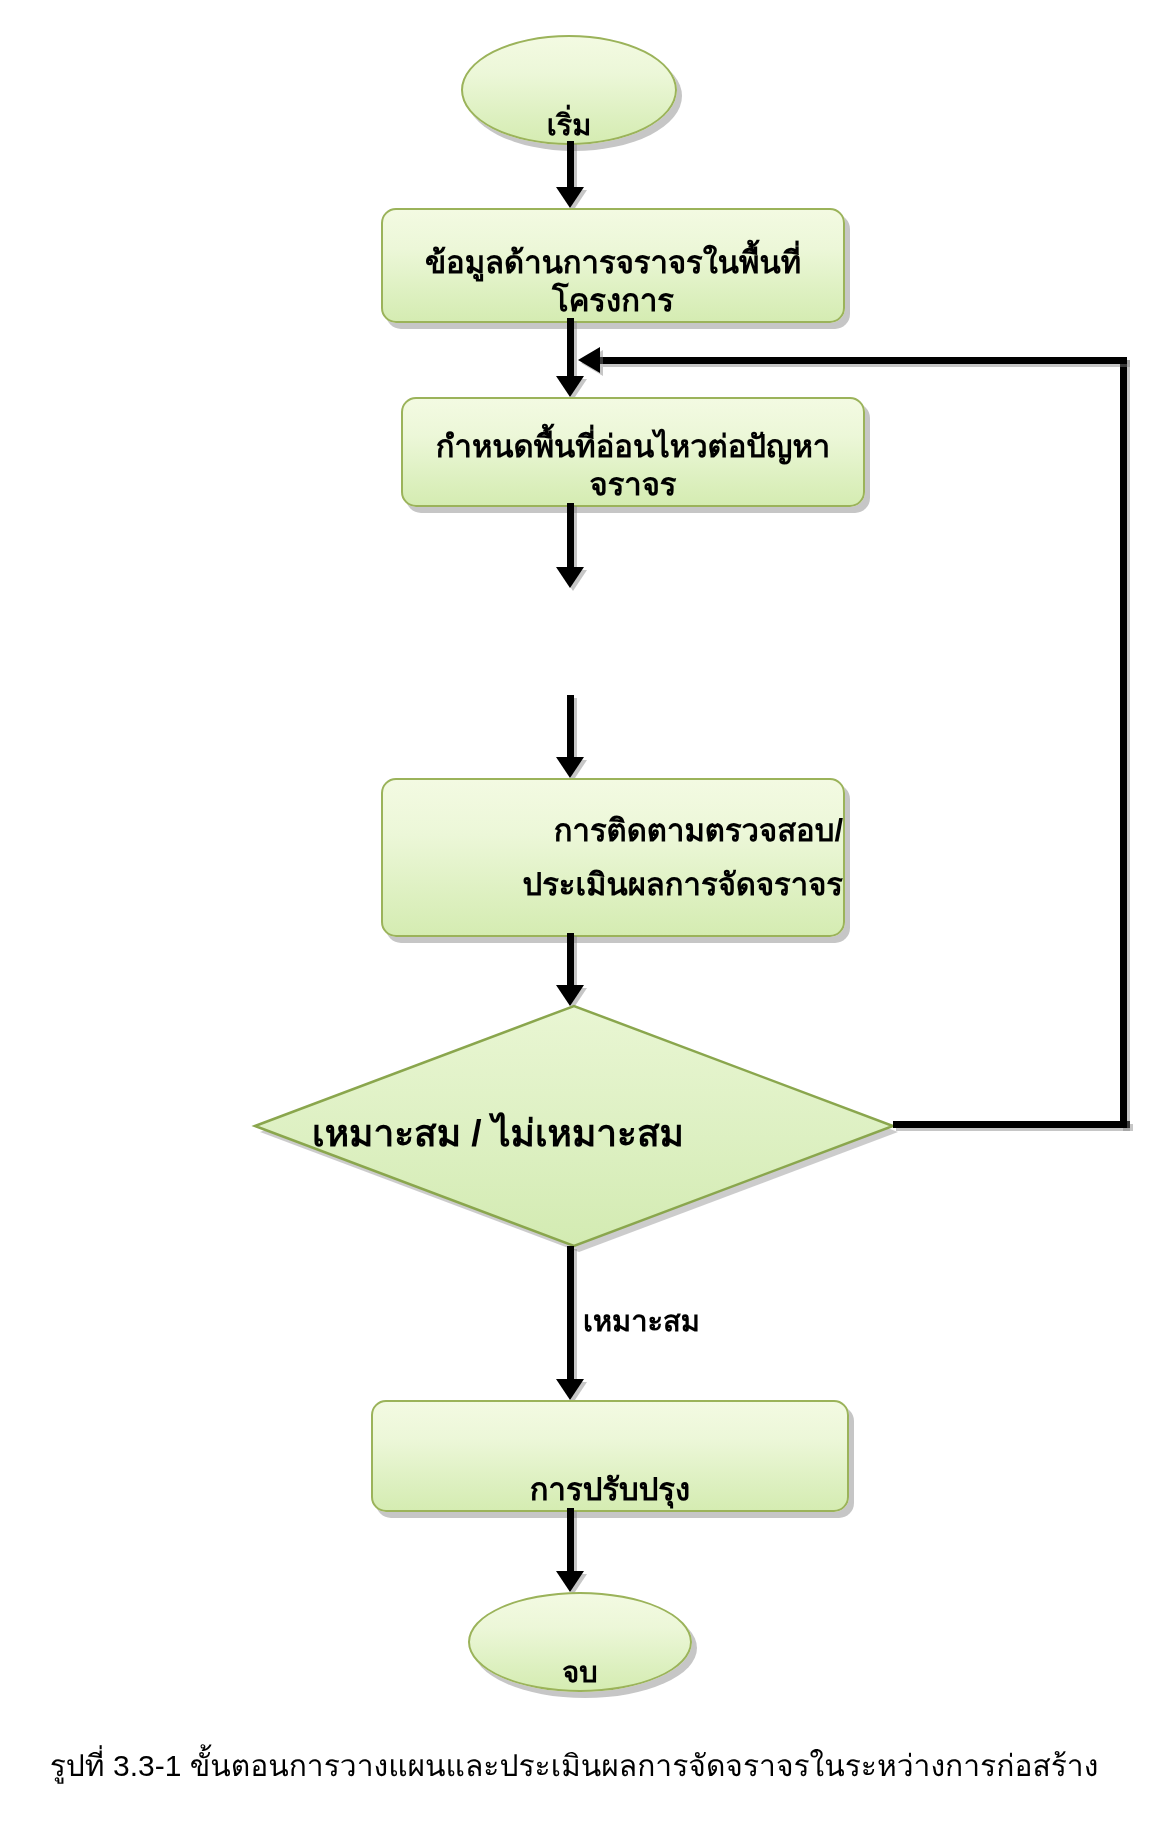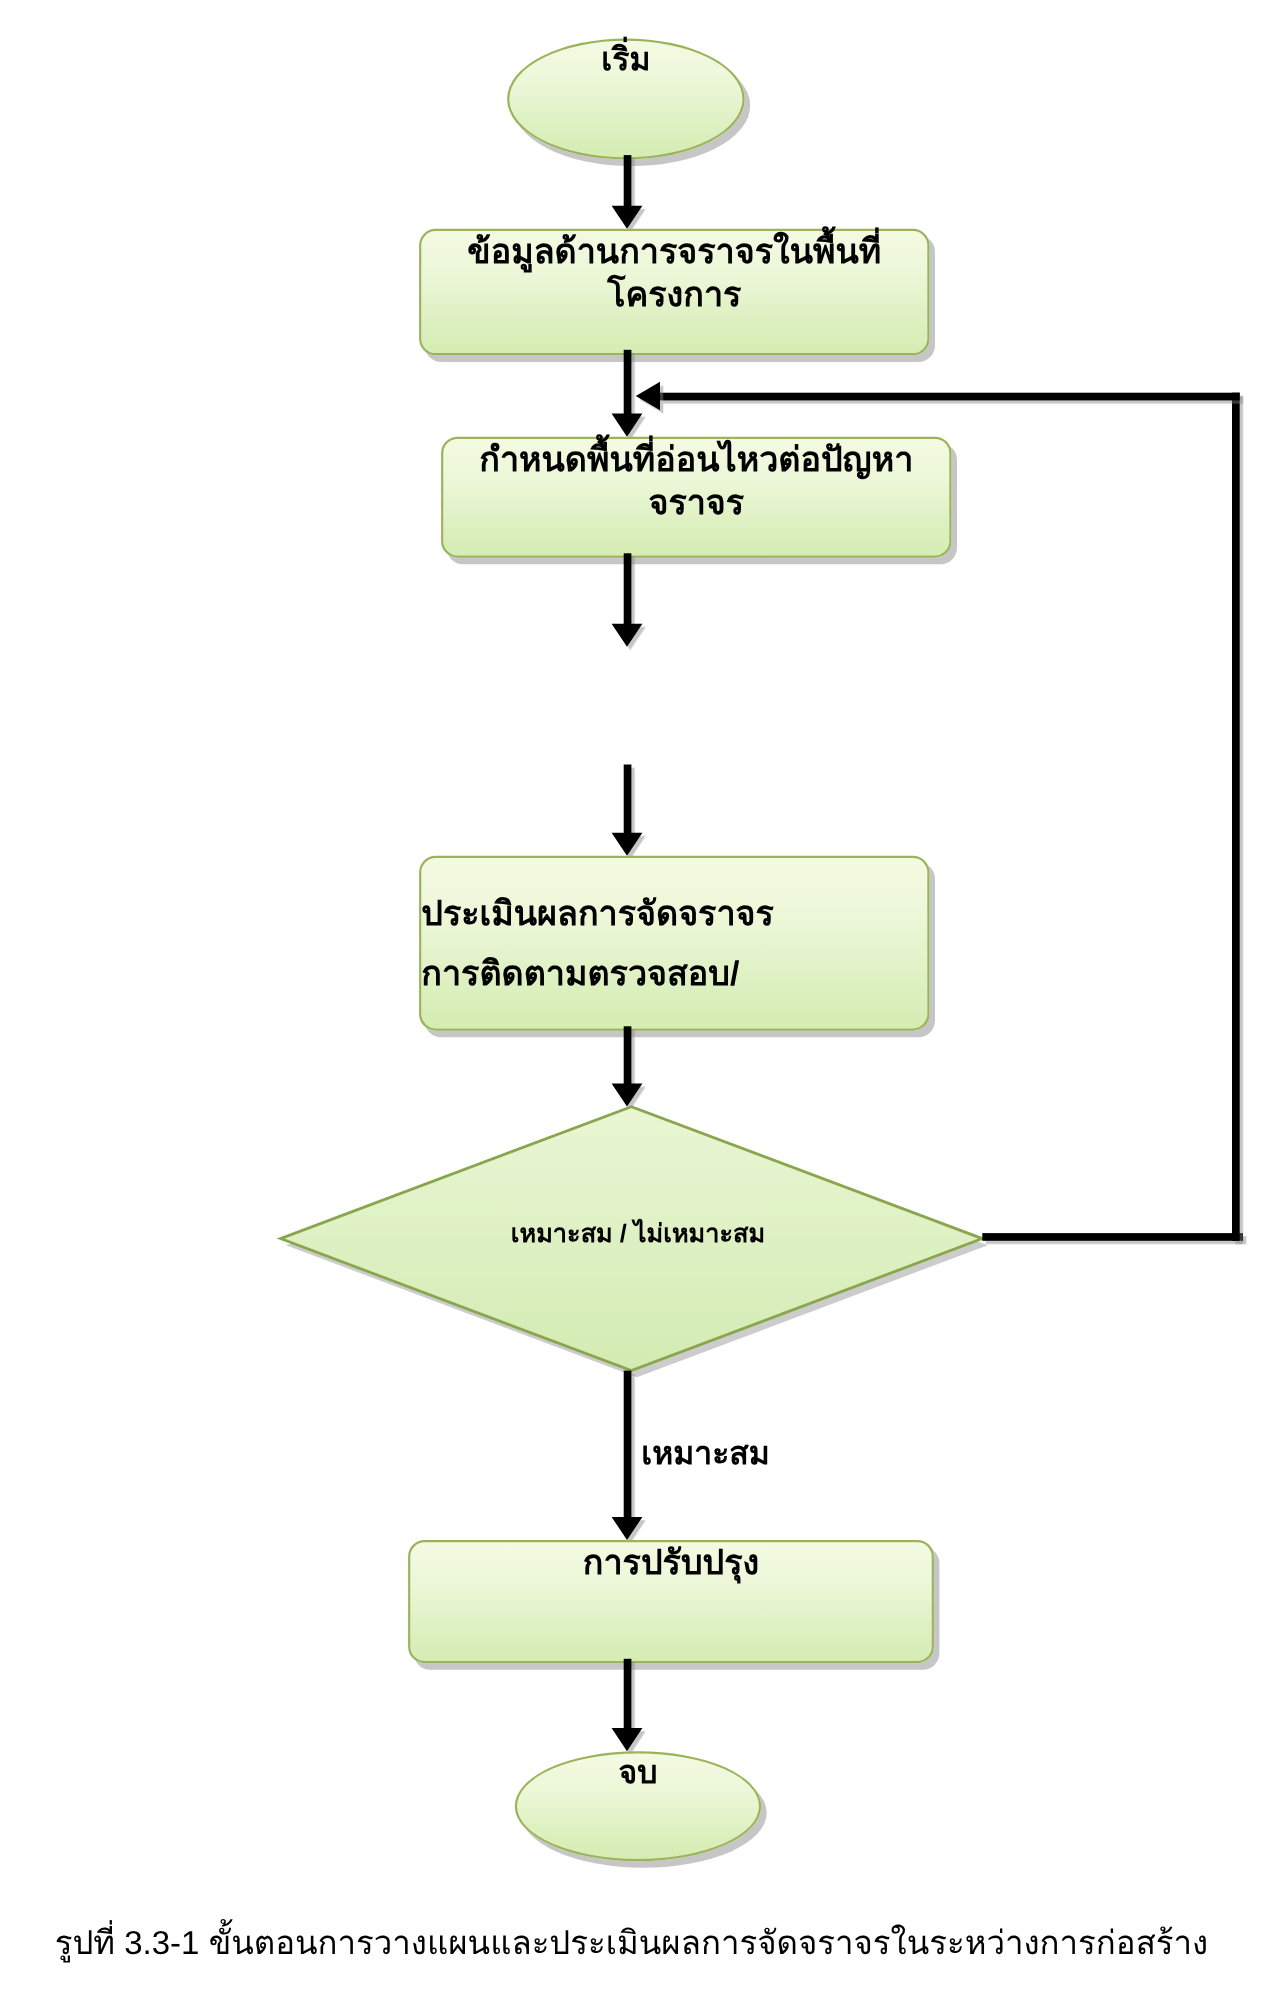--- a/index.html
+++ b/index.html
@@ -2,21 +2,21 @@
 <html><head>
 <meta charset="utf-8">
 <style>
   html,body{margin:0;padding:0;background:#ffffff;}
   .canvas{
     position:relative;width:1157px;height:1822px;background:#ffffff;overflow:hidden;
     font-family:"Liberation Sans","DejaVu Sans",sans-serif;color:#000;
   }
   
   .node{
-    position:absolute;display:flex;align-items:flex-start;justify-content:center;
+    position:absolute;display:flex;align-items:flex-end;justify-content:center;
     text-align:center;font-weight:bold;font-size:31px;line-height:1.25;
     background:linear-gradient(180deg,#f3fae2 0%,#ecf7d8 35%,#ddf0c0 75%,#d5ecb2 100%);
     border:2px solid #9bb35a;
     box-shadow:5px 6px 0 rgba(128,128,128,0.45);
   }
   .process{border-radius:15px;margin-left:48px;}
   .terminator{border-radius:50%;}
   .t-start{left:461px;top:35px;width:212px;height:106px;font-size:29px;}
   .t-end{left:468px;top:1592px;width:220px;height:96px;font-size:29px;}
   .b1{left:333px;top:208px;width:460px;height:111px;}
@@ -30,22 +30,22 @@
   .hline{position:absolute;height:7px;background:#000;filter:drop-shadow(3px 3px 0 rgba(128,128,128,0.45));}
   .head-down{position:absolute;width:0;height:0;border-left:14px solid transparent;
     border-right:14px solid transparent;border-top:21px solid #000;
     filter:drop-shadow(3px 3px 0 rgba(128,128,128,0.45));}
   .head-left{position:absolute;width:0;height:0;border-top:13px solid transparent;
     border-bottom:13px solid transparent;border-right:22px solid #000;
     filter:drop-shadow(3px 3px 0 rgba(128,128,128,0.45));}
   
   .diamond-svg{position:absolute;left:246px;top:998px;}
   .diamond-label{
-    position:absolute;left:300px;top:1103px;width:560px;text-align:center;
-    font-weight:bold;font-size:23px;
+    position:absolute;left:312px;top:1103px;width:560px;text-align:left;
+    font-weight:bold;font-size:37px;
   }
   
   .edge-label{position:absolute;font-weight:bold;font-size:29px;white-space:nowrap;}
   .label-no{left:930px;top:1078px;width:200px;text-align:center;}
   .label-yes{left:583px;top:1298px;text-align:left;}
   
   .caption{
     position:absolute;left:0;top:1742px;width:1148px;text-align:center;
     font-size:30px;font-weight:normal;
   }
@@ -74,22 +74,22 @@
   </div>
 
   <div class="vline" style="left:567px;top:503px;height:68px;"></div>
   <div class="head-down" style="left:556px;top:567px;"></div>
 
 
   <div class="vline" style="left:567px;top:695px;height:66px;"></div>
   <div class="head-down" style="left:556px;top:757px;"></div>
 
   <div class="node process b4">
+    <span>การติดตามตรวจสอบ/</span>
     <span>ประเมินผลการจัดจราจร</span>
-    <span>การติดตามตรวจสอบ/</span>
   </div>
 
   <div class="vline" style="left:567px;top:933px;height:56px;"></div>
   <div class="head-down" style="left:556px;top:985px;"></div>
 
   <svg class="diamond-svg" width="660" height="262" viewBox="0 0 660 262">
     <defs>
       <linearGradient id="dg" x1="0" y1="0" x2="0" y2="1">
         <stop offset="0" stop-color="#e9f6d3"></stop>
         <stop offset="0.55" stop-color="#ddf0c2"></stop>

